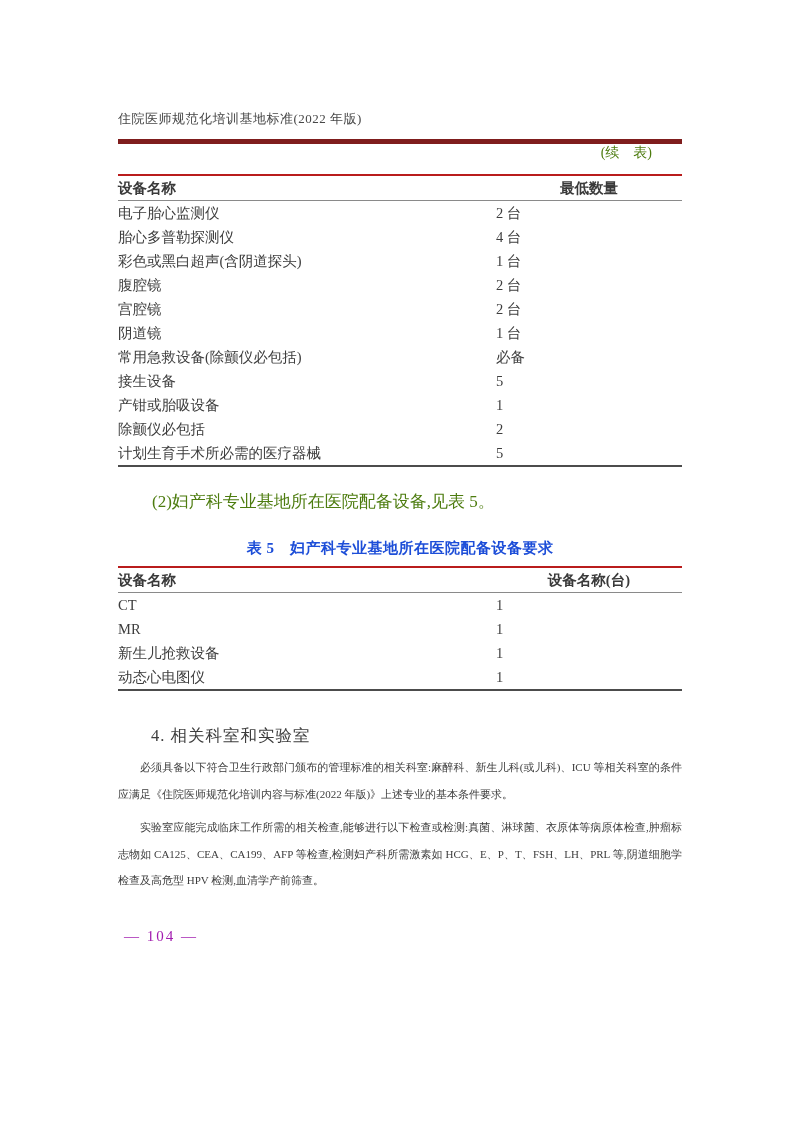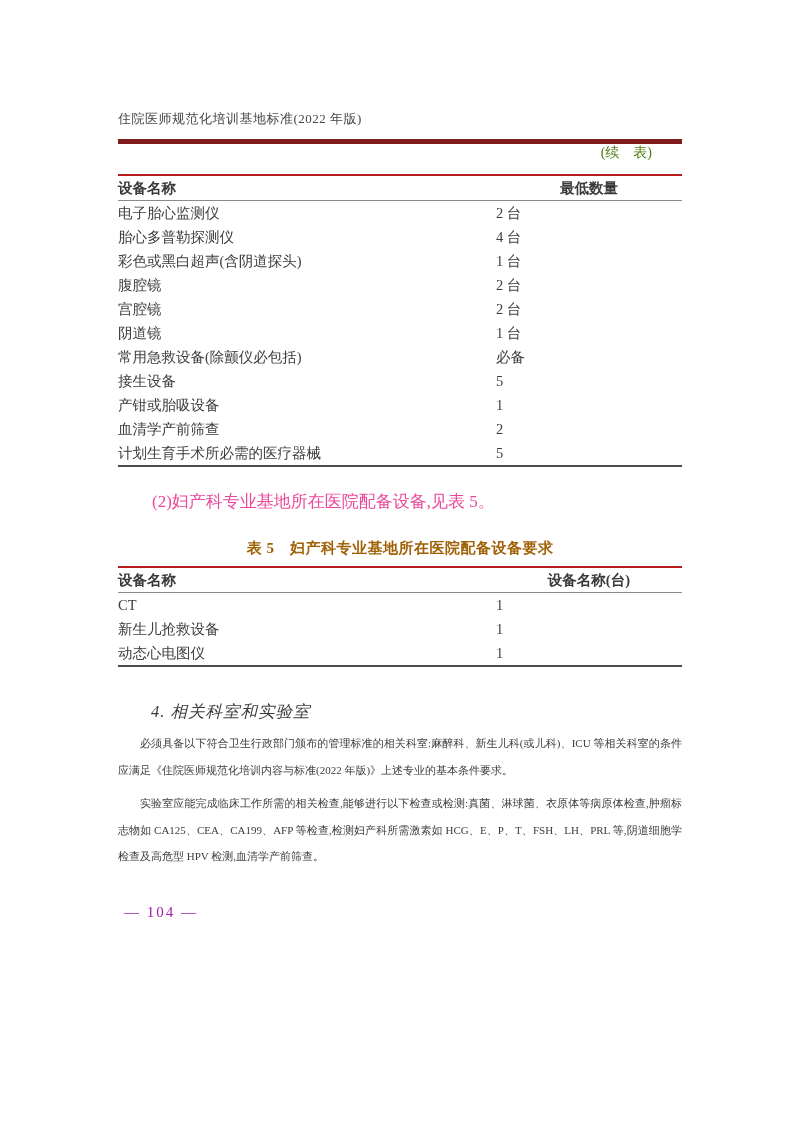--- a/index.html
+++ b/index.html
@@ -50,35 +50,34 @@
     border-bottom: 1px solid #8a8a8a;
   }
   .col-name  { width: 67%; text-align: left; }
   .col-qty   { width: 33%; }
   th.col-name { padding-left: 18px; }
   .intro-paragraph {
     margin-top: 22px;
     font-size: 17px;
     line-height: 26px;
     text-indent: 2em;
-    color: #ec4899;
+    color: #4d7c0f;
   }
   .table-caption {
     margin-top: 24px;
     text-align: center;
     font-size: 15px;
     font-weight: bold;
-    color: #a16207;
+    color: #1d4ed8;
     letter-spacing: 0.5px;
   }
   table.table5 { margin-top: 8px; }
   .section-heading {
     margin-top: 34px;
     font-size: 16.5px;
-    font-style: italic;
     text-indent: 2em;
     color: #3d3d3d;
     letter-spacing: 1px;
   }
   .body-paragraph {
     margin-top: 7px;
     font-size: 11px;
     line-height: 26.5px;
     text-indent: 2em;
     text-align: justify;
@@ -139,21 +138,21 @@
         </tr>
       <tr>
           <td class="col-name">接生设备</td>
           <td class="col-qty">5</td>
         </tr>
       <tr>
           <td class="col-name">产钳或胎吸设备</td>
           <td class="col-qty">1</td>
         </tr>
       <tr>
-          <td class="col-name">血清学产前筛查</td>
+          <td class="col-name">除颤仪必包括</td>
           <td class="col-qty">2</td>
         </tr>
       <tr>
           <td class="col-name">计划生育手术所必需的医疗器械</td>
           <td class="col-qty">5</td>
         </tr>
     </tbody>
   </table>
 
   <div class="intro-paragraph">(2)妇产科专业基地所在医院配备设备,见表 5。</div>
@@ -166,20 +165,24 @@
         <th class="col-name">设备名称</th>
         <th class="col-qty">设备名称(台)</th>
       </tr>
     </thead>
     <tbody>
       <tr>
           <td class="col-name">CT</td>
           <td class="col-qty">1</td>
         </tr>
       <tr>
+          <td class="col-name">MR</td>
+          <td class="col-qty">1</td>
+        </tr>
+      <tr>
           <td class="col-name">新生儿抢救设备</td>
           <td class="col-qty">1</td>
         </tr>
       <tr>
           <td class="col-name">动态心电图仪</td>
           <td class="col-qty">1</td>
         </tr>
     </tbody>
   </table>
 

